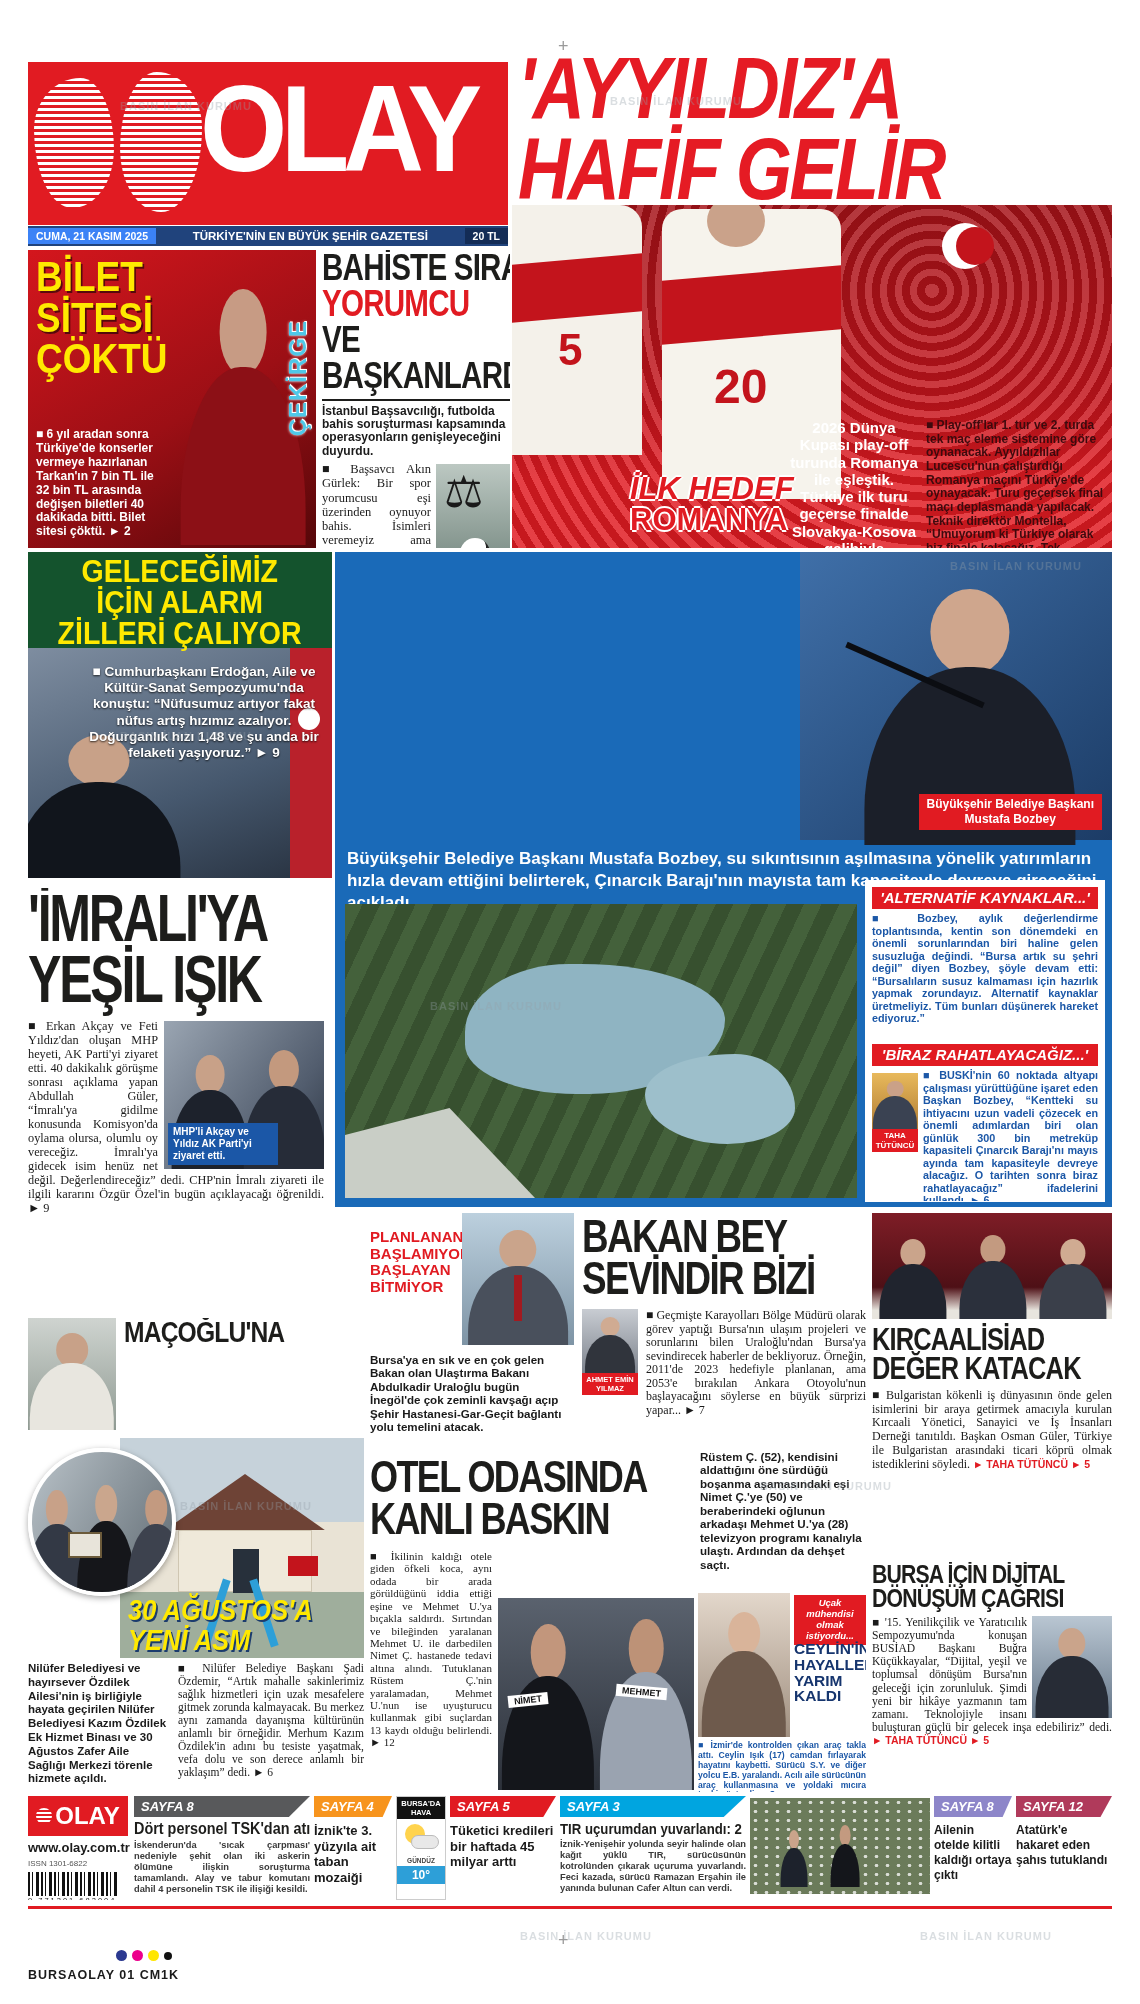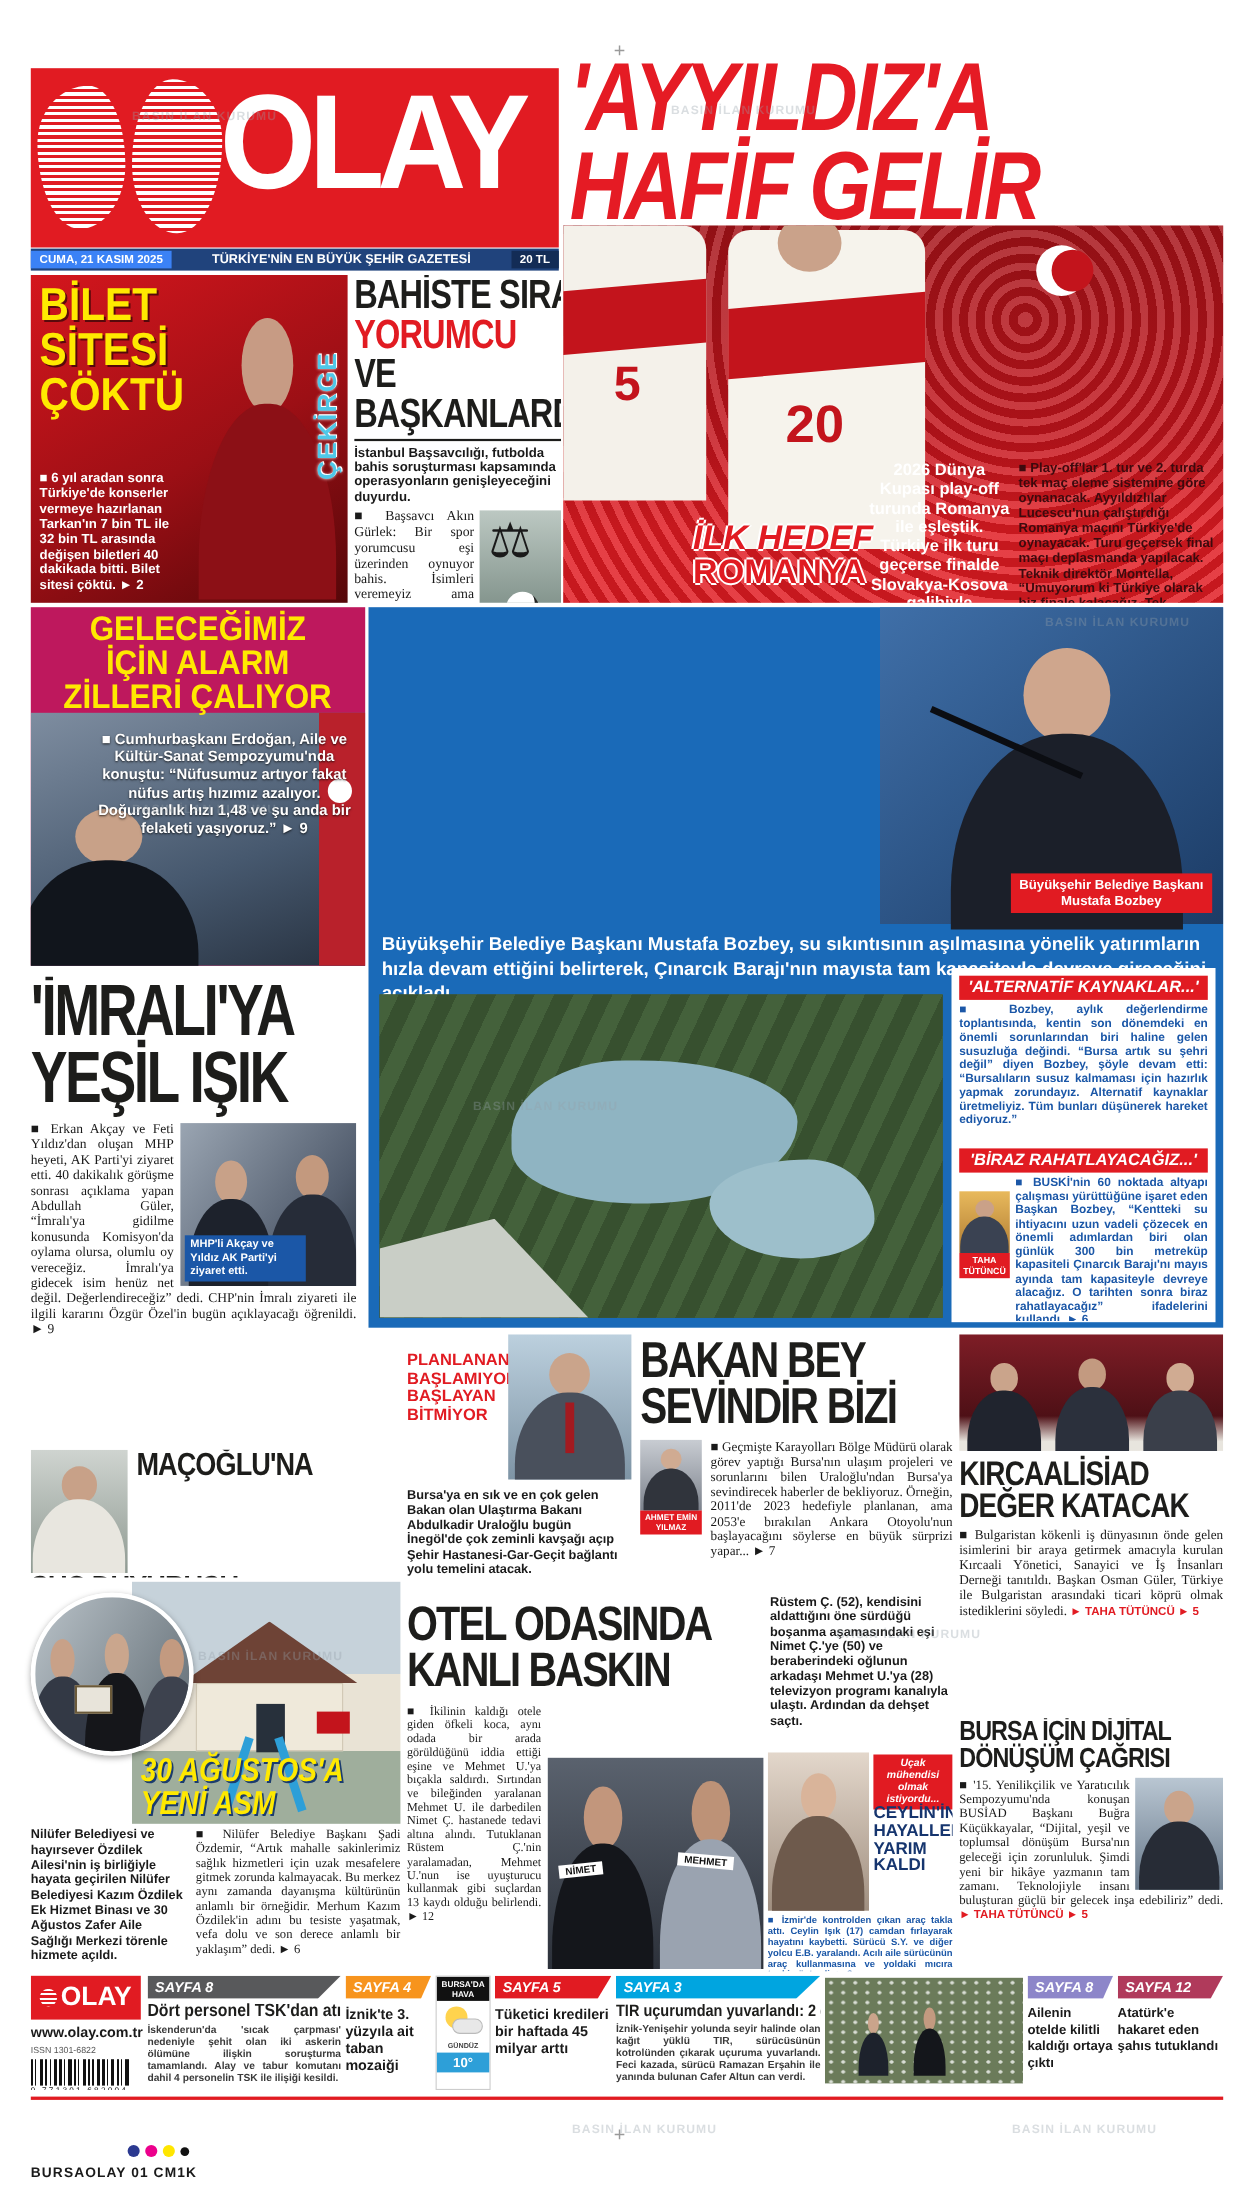--- a/index.html
+++ b/index.html
@@ -100,21 +100,21 @@
     <div class="sb" style="margin-top:5px;font-size:12px;line-height:1.12;border-top:2px solid #1d1d1b;padding-top:4px">İstanbul Başsavcılığı, futbolda bahis soruşturması kapsamında operasyonların genişleyeceğini duyurdu.</div>
     <div style="margin-top:4px;overflow:hidden">
       <div class="ph" style="position:relative;float:right;width:74px;height:120px;margin:2px 0 2px 5px;background:linear-gradient(#bcc8c2,#6d8078)">
         <div class="abs" style="left:8px;top:6px;font-size:44px;line-height:1">⚖</div>
         <div class="abs" style="left:24px;top:74px;width:30px;height:30px;border-radius:50%;background:radial-gradient(circle at 35% 35%,#fff 55%,#222 58%)"></div>
       </div>
       <div class="sf" style="font-size:12.5px;line-height:1.13">■ Başsavcı Akın Gürlek: Bir spor yorumcusu eşi üzerinden oynuyor bahis. İsimleri veremeyiz ama tespitimiz var. Başkanlar ve hakemler arasında, teknik direktörlerle yorumcular arasında da bağlantı olabilir. Her şeyi araştırıyoruz.” ► 8</div>
     </div>
   </div>
 
-  <div class="ph" style="left:28px;top:552px;width:304px;height:326px;background:#be185d">
+  <div class="ph" style="left:28px;top:552px;width:304px;height:326px;background:#14532d">
     <div class="abs" style="left:0;top:96px;width:100%;height:230px;background:linear-gradient(160deg,#7e8da0,#46586e 60%,#27313f)">
       <div class="abs" style="right:0;top:0;width:42px;height:100%;background:#b9212b">
           <div class="abs" style="left:8px;top:60px;width:22px;height:22px;border-radius:50%;background:#fff"></div>
         </div>
       <div class="sil" style="left:-14px;top:76px;width:170px;height:160px;--skin:#c8a188;--suit:#11151c"></div>
     </div>
     <div class="abs" style="left:0;top:4px;width:100%;text-align:center">
       <div class="hl" style="font-size:31px;color:#ffe900;line-height:1"><span class="c" style="transform:scaleX(.92);transform-origin:50% 0">GELECEĞİMİZ</span></div>
       <div class="hl" style="font-size:31px;color:#ffe900;line-height:1"><span class="c" style="transform:scaleX(.92);transform-origin:50% 0">İÇİN ALARM</span></div>
       <div class="hl" style="font-size:31px;color:#ffe900;line-height:1"><span class="c" style="transform:scaleX(.92);transform-origin:50% 0">ZİLLERİ ÇALIYOR</span></div>
@@ -135,21 +135,21 @@
     <div class="ph" style="left:10px;top:352px;width:512px;height:294px;background:repeating-linear-gradient(115deg,#44613b 0 16px,#37502f 16px 32px),#3e5835">
       <div class="abs" style="left:120px;top:60px;width:260px;height:130px;border-radius:42% 58% 55% 45%/55% 45% 60% 40%;background:#8fb4c2"></div>
       <div class="abs" style="left:300px;top:150px;width:150px;height:90px;border-radius:60% 40% 45% 55%/45% 60% 40% 55%;background:#9dbfcb"></div>
       <div class="abs" style="left:0;bottom:0;width:190px;height:90px;background:#c9cec6;clip-path:polygon(0 100%,100% 100%,55% 0,0 30%)"></div>
     </div>
     <div class="abs" style="left:530px;top:328px;width:240px;height:322px;background:#fff;padding:7px">
       <div class="redcap" style="position:static;display:block;font-size:15px;font-style:italic;font-weight:900;line-height:22px;height:22px">'ALTERNATİF KAYNAKLAR...'</div>
       <div class="sb just" style="margin-top:3px;font-size:10.8px;line-height:1.16;color:#1b57a7;height:128px;overflow:hidden">■ Bozbey, aylık değerlendirme toplantısında, kentin son dönemdeki en önemli sorunlarından biri haline gelen susuzluğa değindi. “Bursa artık su şehri değil” diyen Bozbey, şöyle devam etti: “Bursalıların susuz kalmaması için hazırlık yapmak zorundayız. Alternatif kaynaklar üretmeliyiz. Tüm bunları düşünerek hareket ediyoruz.”</div>
       <div class="redcap" style="position:static;display:block;font-size:15px;font-style:italic;font-weight:900;line-height:22px;height:22px;margin-top:4px">'BİRAZ RAHATLAYACAĞIZ...'</div>
       <div style="margin-top:3px;overflow:hidden">
-        <div style="float:left;width:46px;margin:14px 5px 0 0">
+        <div style="float:left;width:46px;margin:4px 5px 0 0">
           <div class="ph" style="position:relative;width:46px;height:56px;background:linear-gradient(#e8b95c,#b07c33)">
               <div class="sil" style="left:0;top:4px;width:46px;height:52px;--skin:#caa188;--suit:#3a4252"></div>
             </div>
           <div class="redcap" style="position:static;display:block;font-size:8px;line-height:1.2;padding:2px 0">
               <div>TAHA</div>
               <div>TÜTÜNCÜ</div>
             </div>
         </div>
         <div class="sb just" style="font-size:10.8px;line-height:1.16;color:#1b57a7;height:132px;overflow:hidden">■ BUSKİ'nin 60 noktada altyapı çalışması yürüttüğüne işaret eden Başkan Bozbey, “Kentteki su ihtiyacını uzun vadeli çözecek en önemli adımlardan biri olan günlük 300 bin metreküp kapasiteli Çınarcık Barajı'nı mayıs ayında tam kapasiteyle devreye alacağız. O tarihten sonra biraz rahatlayacağız” ifadelerini kullandı. ► 6</div>
       </div>

